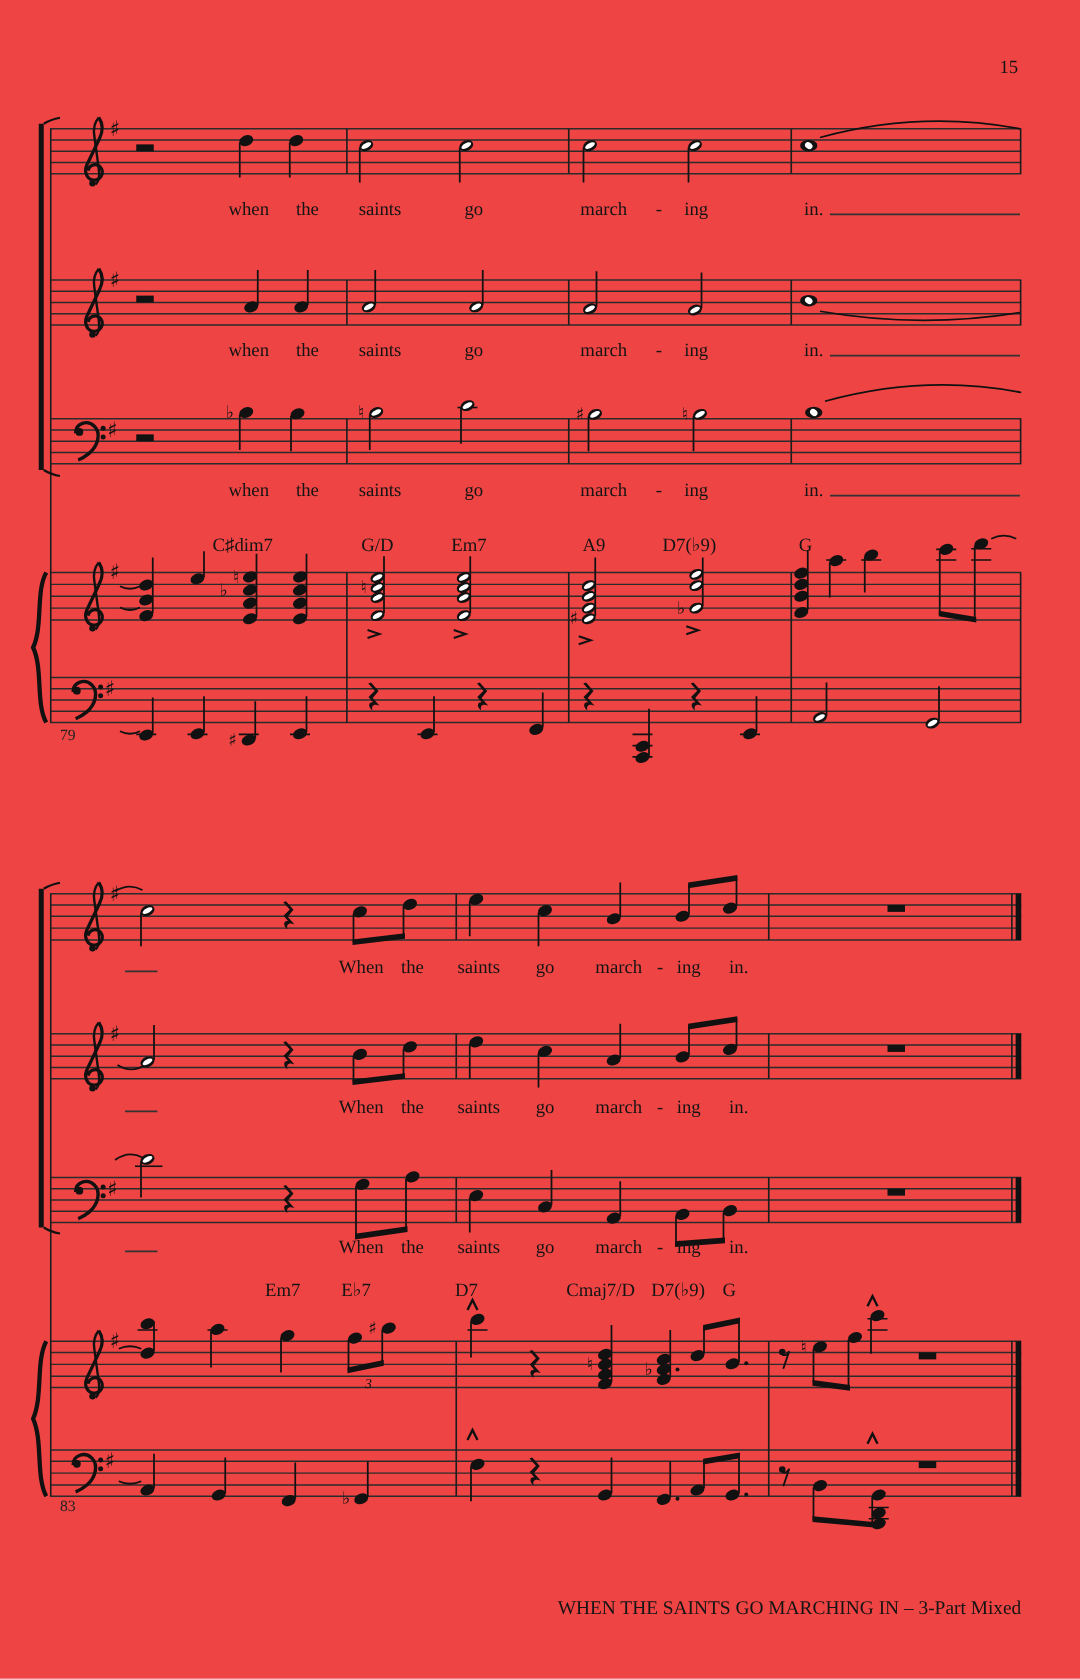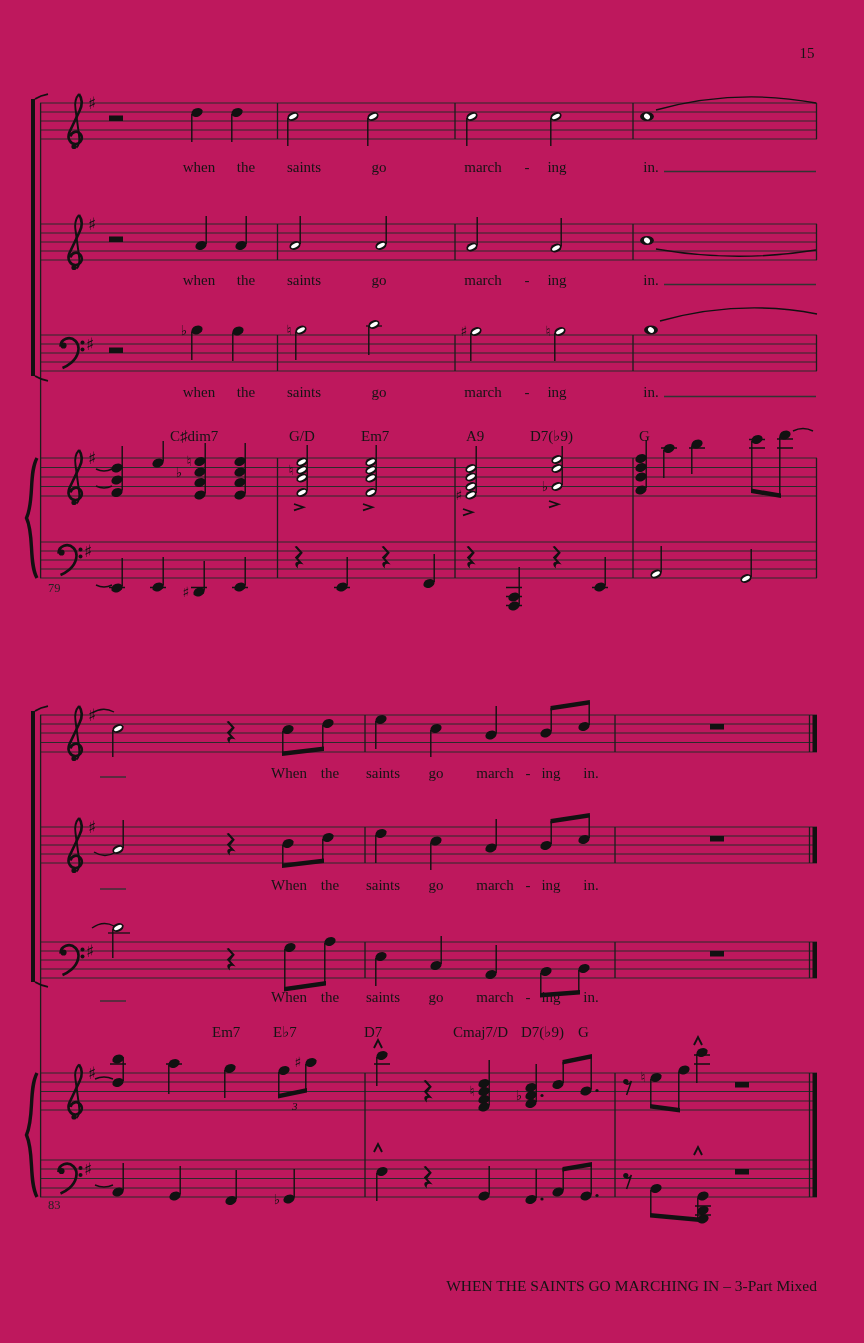--- a/index.html
+++ b/index.html
@@ -1,16 +1,16 @@
 <!DOCTYPE html>
 <html><head>
 <meta charset="utf-8">
 <style>
   html,body{margin:0;padding:0;background:#e8e8e8;}
-  .page{position:relative;width:864px;height:1343px;background:#be185d;margin:0 auto;
+  .page{position:relative;width:864px;height:1343px;background:#ef4444;margin:0 auto;
         font-family:"Liberation Serif",serif;overflow:hidden;text-decoration:underline;}
   svg{position:absolute;left:0;top:0;}
   .sl{stroke:#2b2b2b;stroke-width:1.1;fill:none}
   .bl{stroke:#1d1d1d;stroke-width:1.3}
   .blthick{fill:#111}
   .stem{stroke:#111;stroke-width:1.4;fill:none}
   .ldg{stroke:#111;stroke-width:1.3;fill:none}
   .tie{fill:none;stroke:#111;stroke-width:1.4}
   .beam{fill:#111}
   .lyr{font:15px "Liberation Serif",serif;fill:#141414}

